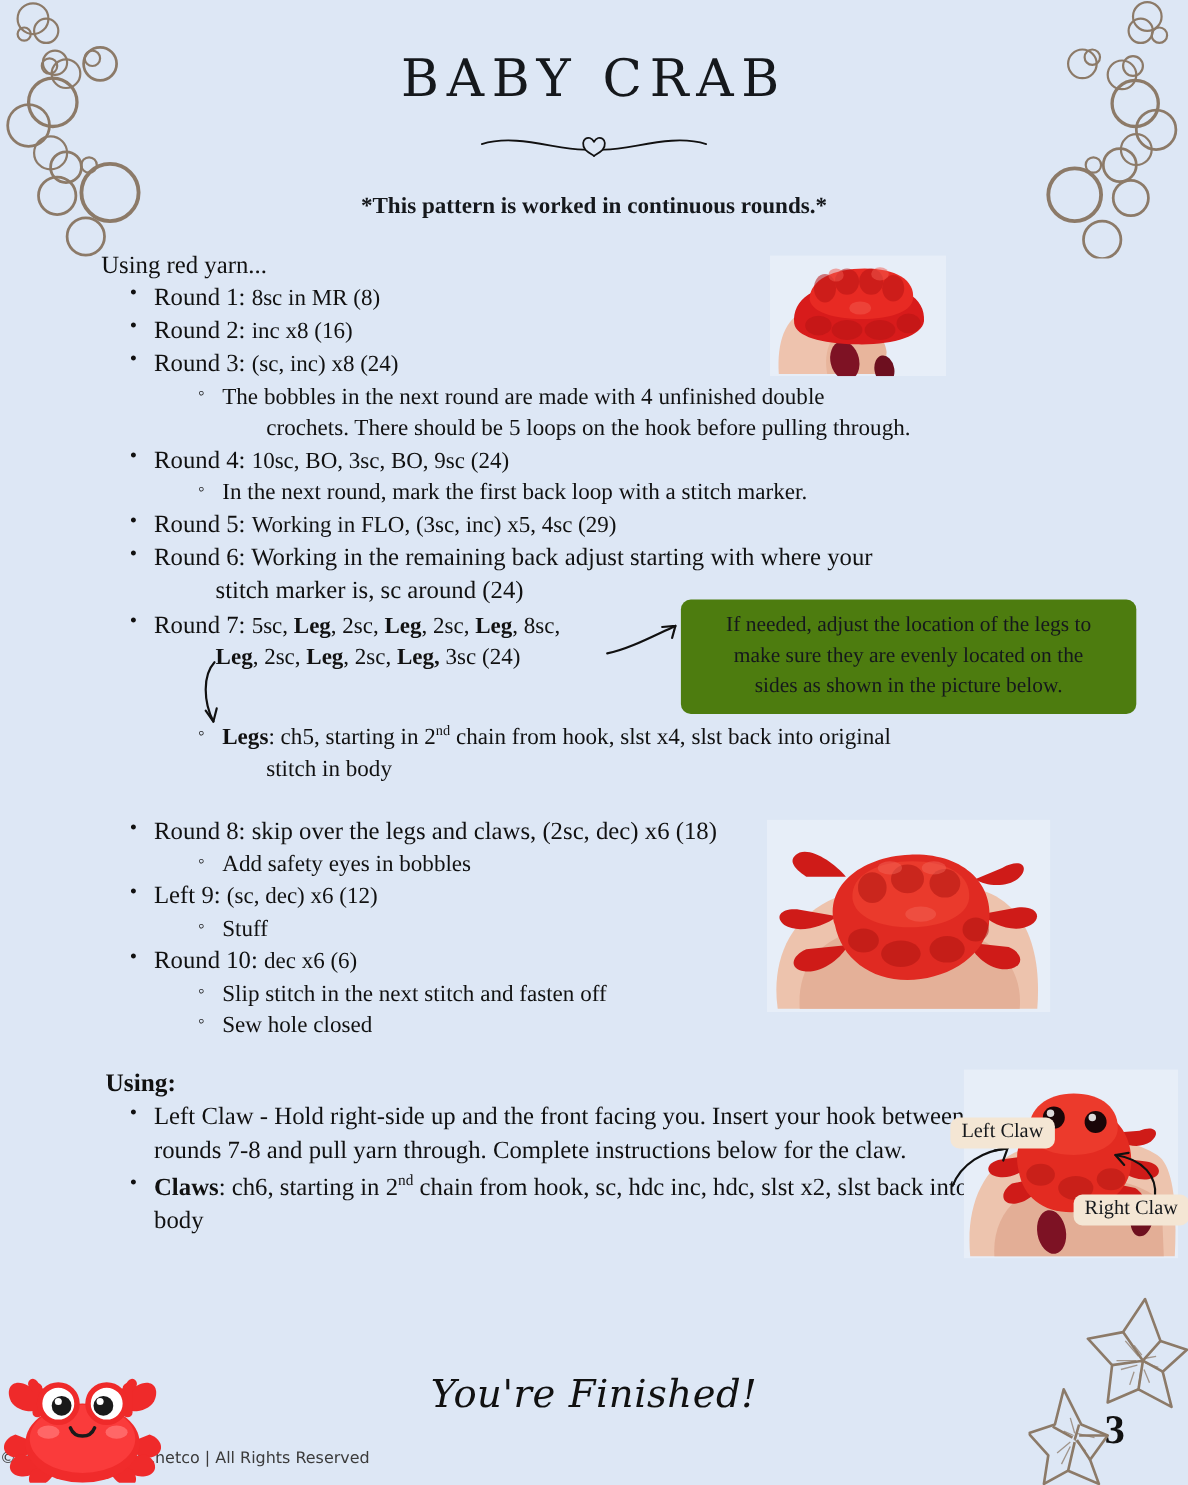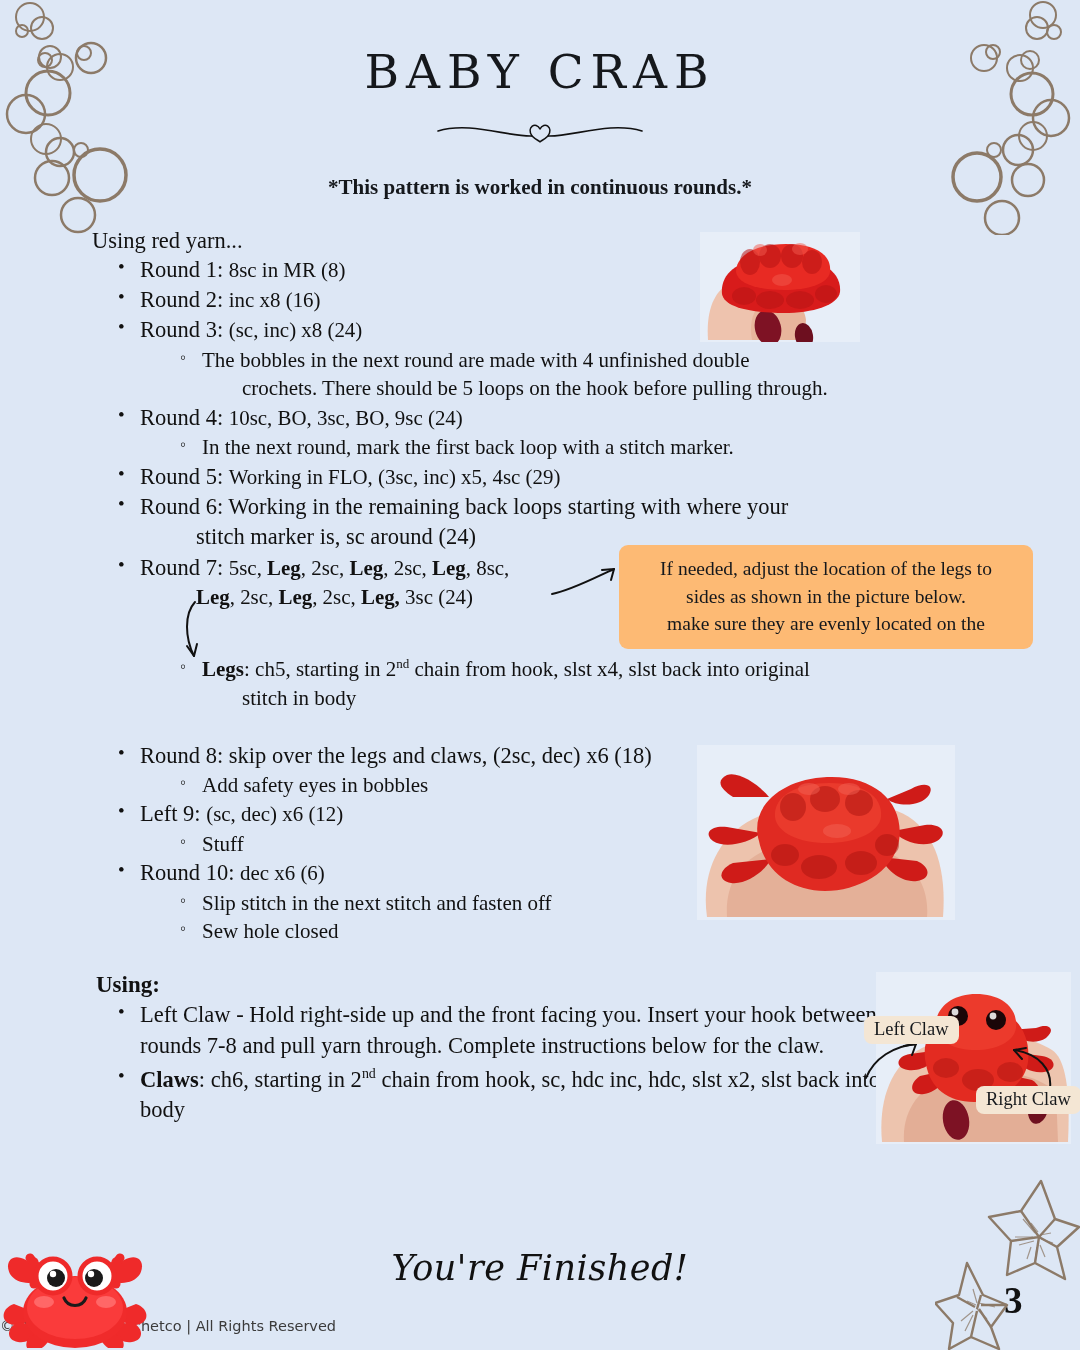--- a/index.html
+++ b/index.html
@@ -80,21 +80,21 @@
   .indent2 { display: block; margin-left: 40px; }
   .indent3 { display: block; margin-left: 56px; }
   b, .bold { font-weight: bold; }
   sup { font-size: 0.62em; vertical-align: super; }
 
   
   .callout {
     position: absolute;
     left: 619px; top: 545px;
     width: 414px;
-    background: #fdba74;
+    background: #4d7c0f;
     border-radius: 9px;
     padding: 10px 12px 11px;
     text-align: center;
     font-size: 19.5px;
     line-height: 1.42;
     color: #15181c;
   }
 
   
   .arrow { position: absolute; pointer-events: none; }
@@ -261,21 +261,21 @@
         </ul>
       </li>
 
       <li>
         <span>Round 5:</span>
         <span class="sm">Working in FLO, (3sc, inc) x5, 4sc  (29)</span>
       </li>
 
       <li>
         <span>Round 6:</span>
-        <span>Working in the remaining back loops starting with where your</span>
+        <span>Working in the remaining back adjust starting with where your</span>
         <span class="indent3">stitch marker is, sc around  (24)</span>
       </li>
 
       <li>
         <span>Round 7:</span>
         <span class="sm">5sc, <b>Leg</b>, 2sc, <b>Leg</b>, 2sc, <b>Leg</b>, 8sc,</span>
         <span class="indent3 sm"><b>Leg</b>, 2sc, <b>Leg</b>, 2sc, <b>Leg,</b> 3sc  (24)</span>
         <ul class="sub" style="margin-top:44px">
           <li>
             <b>Legs</b><span>: ch5, starting in 2</span><sup>nd</sup><span> chain from hook, slst x4, slst back into original</span>
@@ -307,22 +307,22 @@
           <li>Slip stitch in the next stitch and fasten off</li>
           <li>Sew hole closed</li>
         </ul>
       </li>
 
     </ul>
   </div>
 
   <div class="callout">
     <div>If needed, adjust the location of the legs to</div>
+    <div>make sure they are evenly located on the</div>
     <div>sides as shown in the picture below.</div>
-    <div>make sure they are evenly located on the</div>
   </div>
 
   <svg class="arrow" style="left:548px; top:560px;" width="80" height="40" viewBox="0 0 80 40">
     <path d="M4 34 C24 30, 46 18, 66 9" fill="none" stroke="#111" stroke-width="2" stroke-linecap="round"></path>
     <path d="M66 9 L54 10 M66 9 L63 20" fill="none" stroke="#111" stroke-width="2" stroke-linecap="round"></path>
   </svg>
 
   <svg class="arrow" style="left:178px; top:598px;" width="50" height="70" viewBox="0 0 50 70">
     <path d="M17 4 C6 16, 7 40, 16 58" fill="none" stroke="#111" stroke-width="2" stroke-linecap="round"></path>
     <path d="M16 58 L9 48 M16 58 L19 46" fill="none" stroke="#111" stroke-width="2" stroke-linecap="round"></path>

